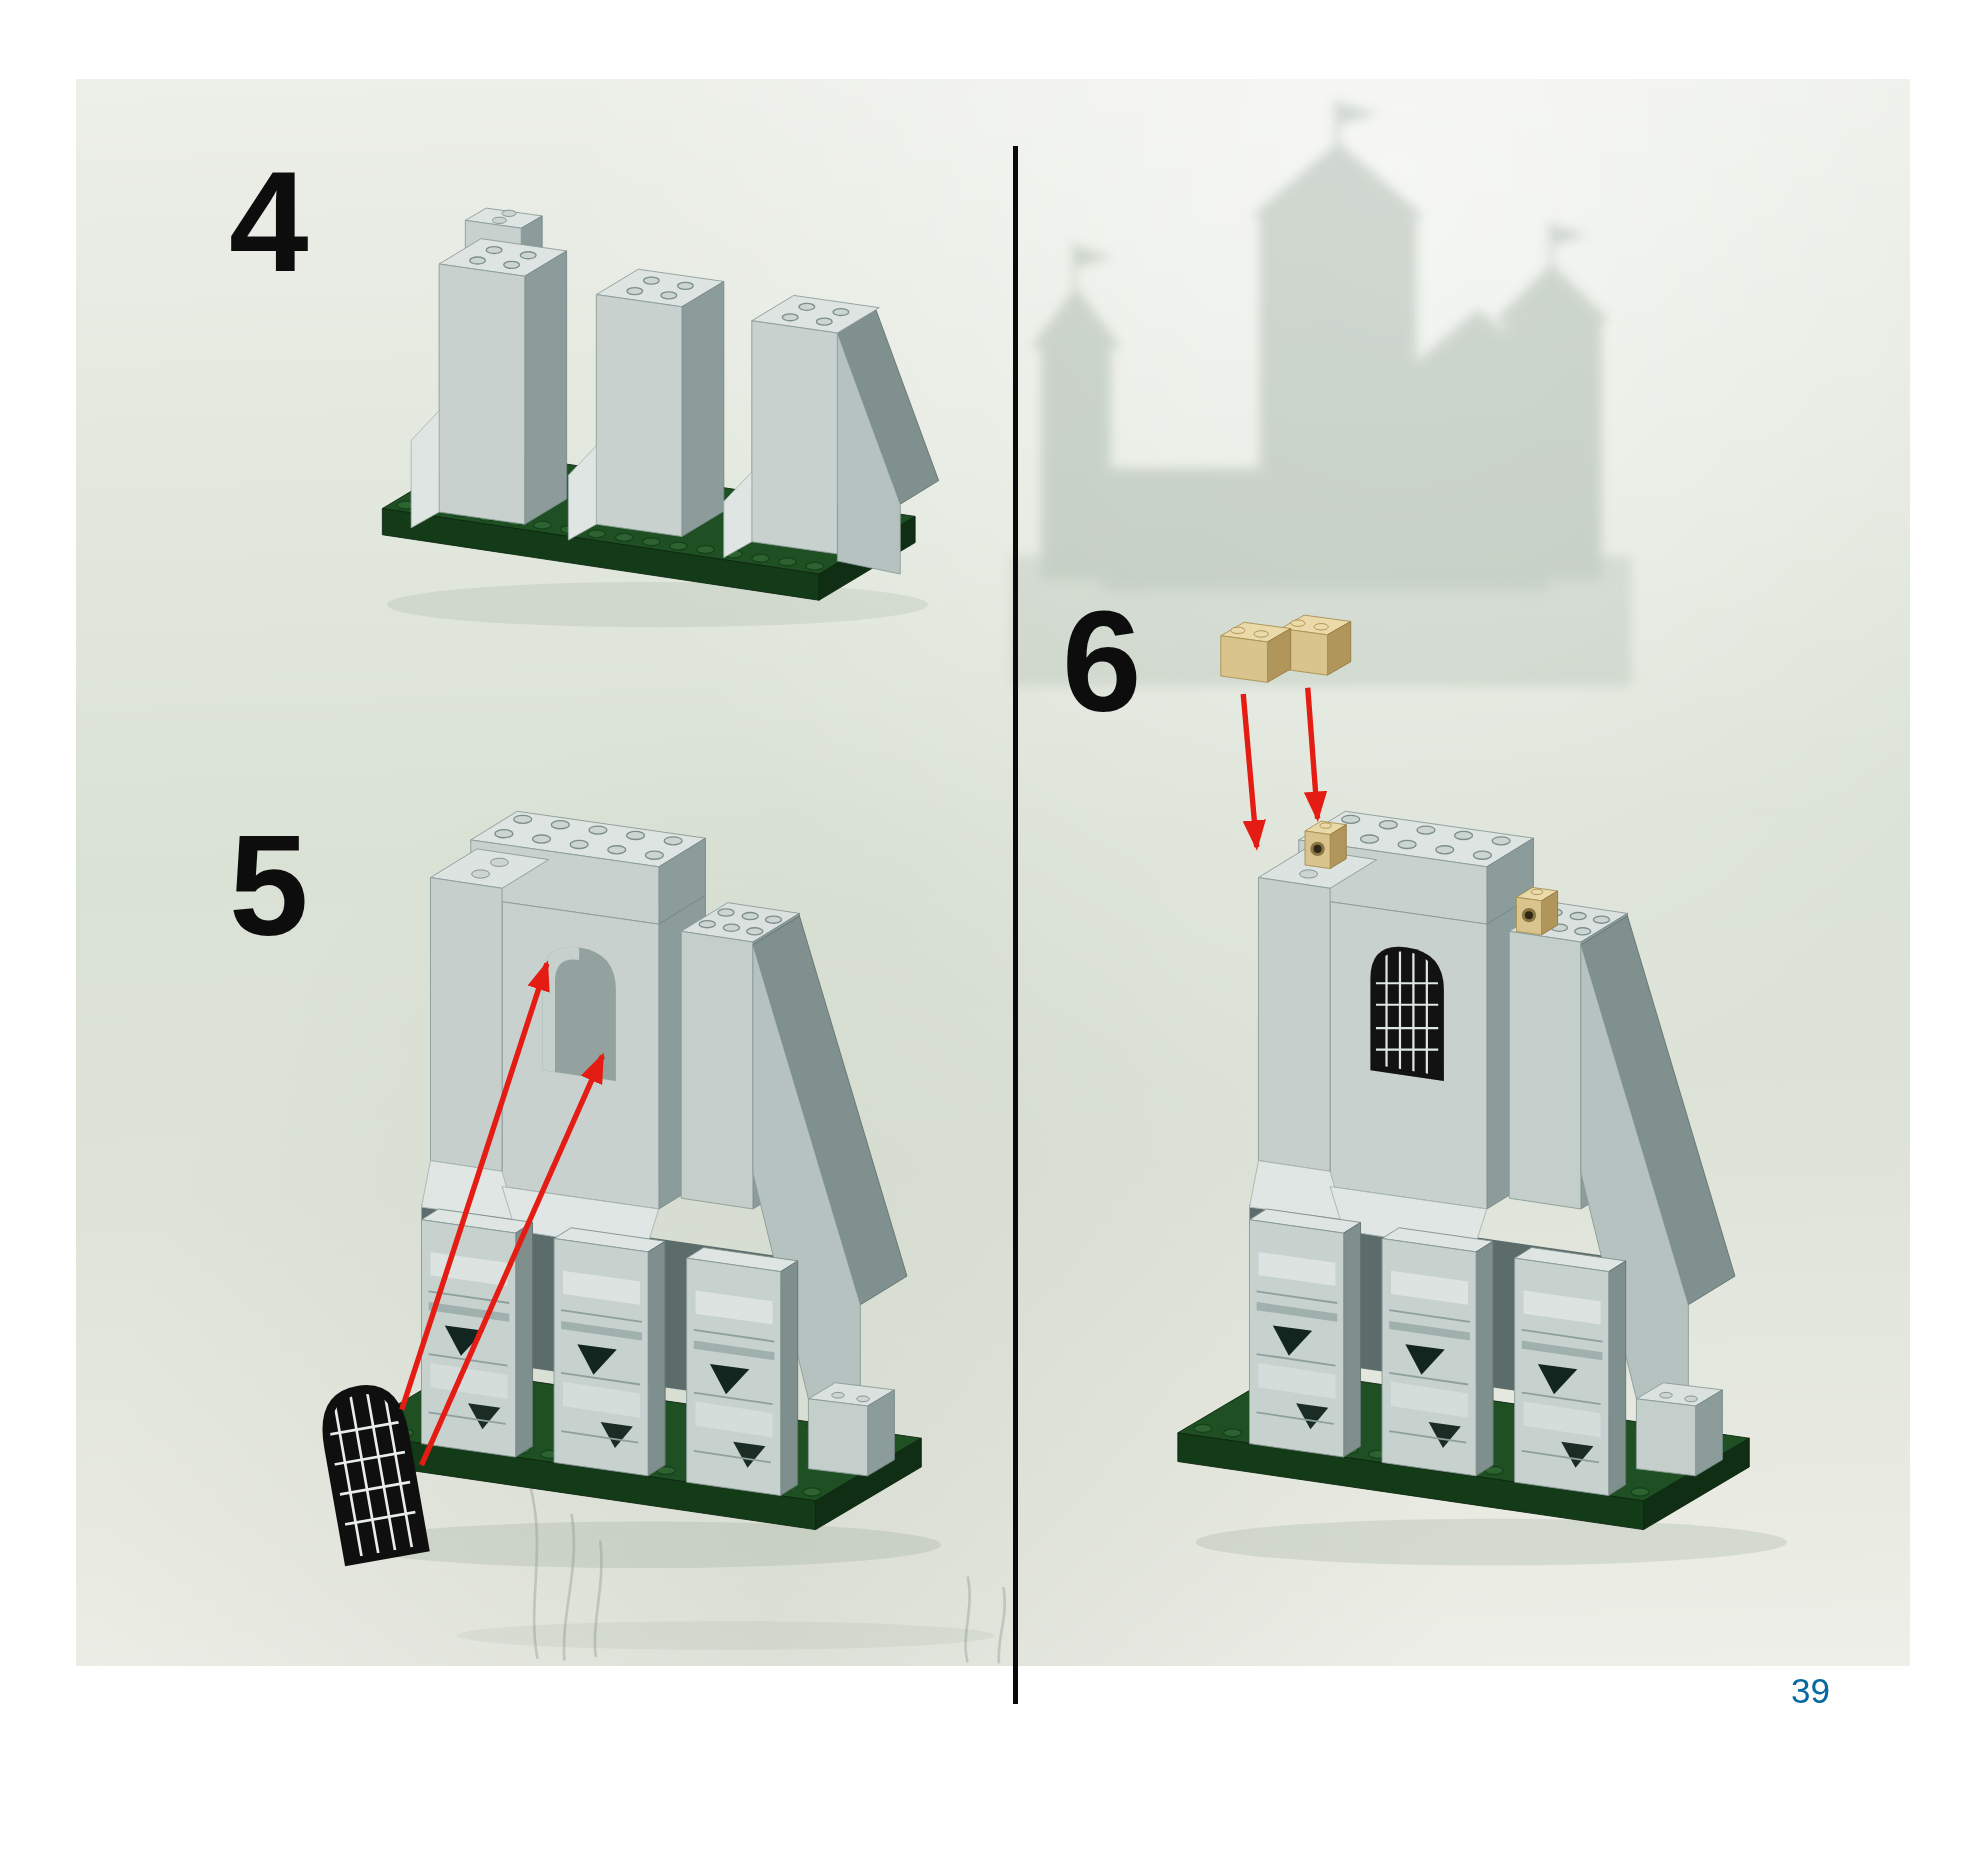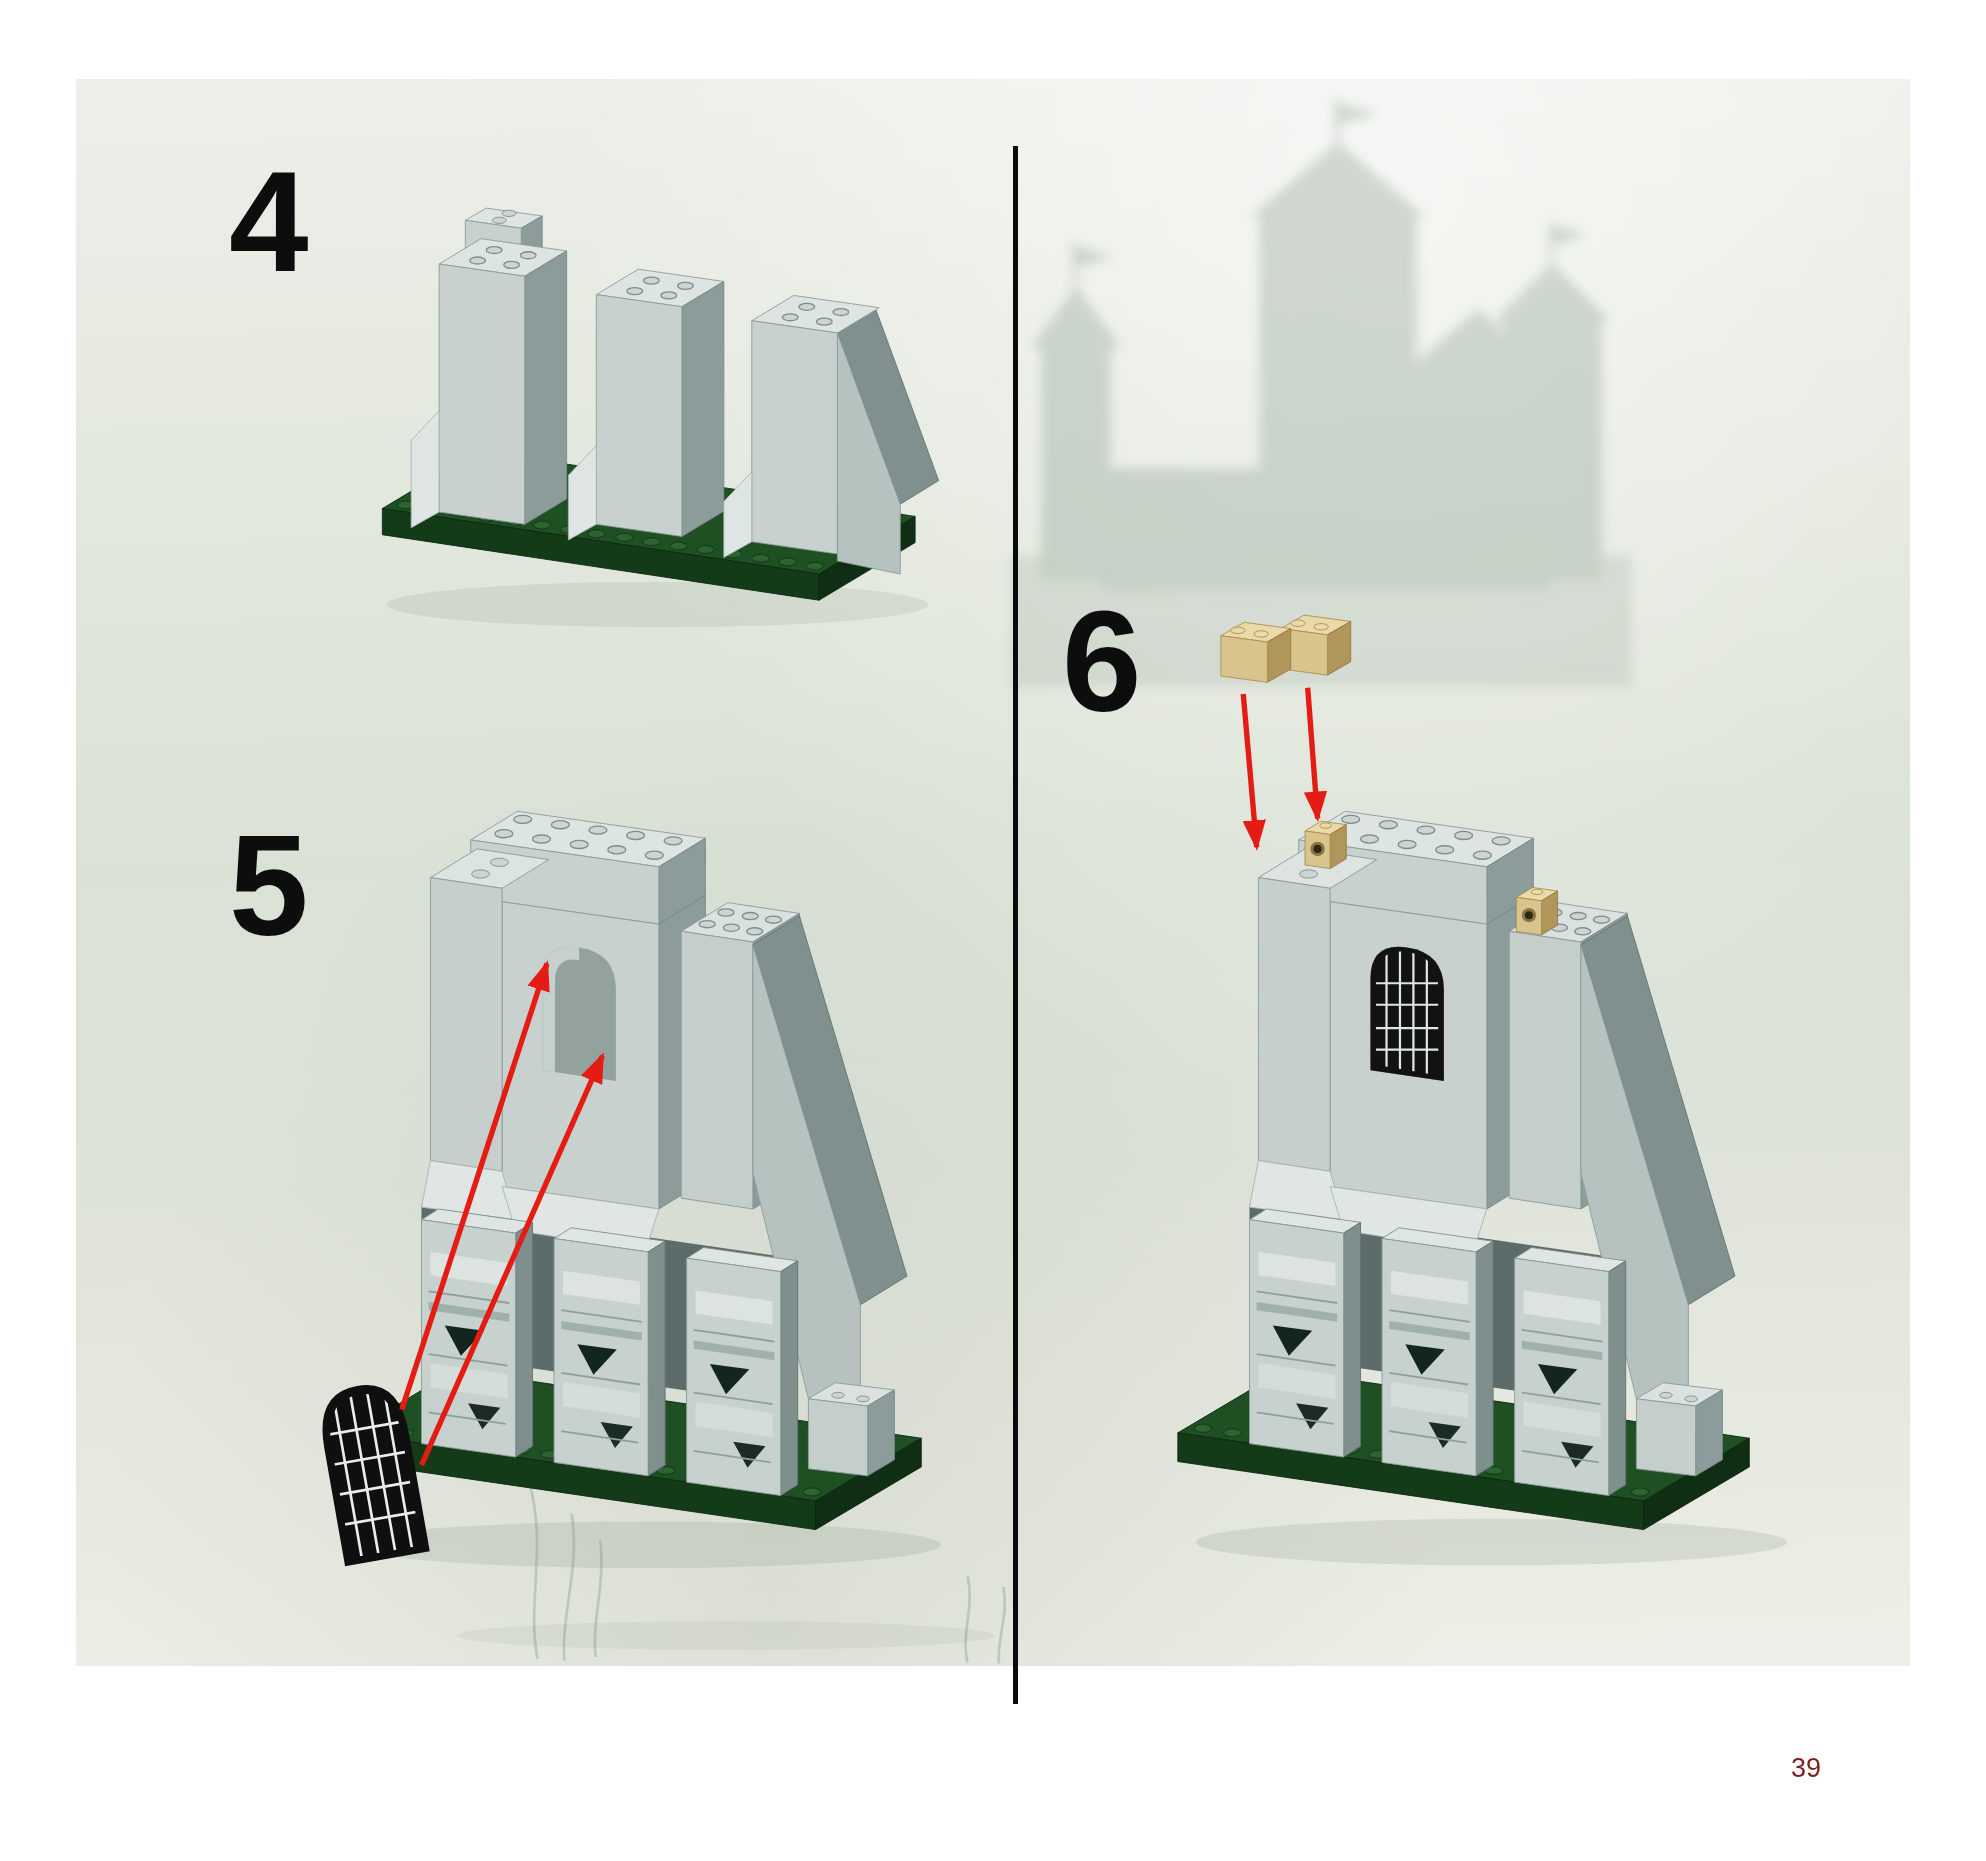--- a/index.html
+++ b/index.html
@@ -8,21 +8,21 @@
     position:absolute;left:76px;top:79px;width:1834px;height:1587px;overflow:hidden;
     background:
       radial-gradient(ellipse at 72% 6%, rgba(255,255,255,0.55), rgba(255,255,255,0) 45%),
       radial-gradient(ellipse at 38% 96%, rgba(120,140,120,0.14), rgba(120,140,120,0) 42%),
       linear-gradient(178deg,#edefe9 0%,#e4e9df 22%,#dae1d5 48%,#dee3d8 68%,#e8eae1 88%,#eeefe8 100%);
   }
   .watermark{position:absolute;left:819px;top:4.5px;width:851px;height:716px;filter:blur(5.4px);opacity:0.30;}
   .reeds{position:absolute;left:354px;top:1354px;width:681px;height:233px;}
   .step-label{position:absolute;font-size:143px;font-weight:bold;color:#0d0d0d;line-height:1;letter-spacing:-3.6px;}
   .divider{position:absolute;left:1013px;top:146px;width:4.5px;height:1558px;background:#0a0a0a;}
-  .page-number{position:absolute;left:1791px;top:1753px;font-size:27px;color:#7f1d1d;}
+  .page-number{position:absolute;left:1791px;top:1671px;font-size:35px;color:#0369a1;}
   .ill{position:absolute;}
 </style>
 </head>
 <body>
 
 <div class="page">
 
   <div class="content-bg">
 
     <svg class="watermark" viewBox="0 0 900 820">

